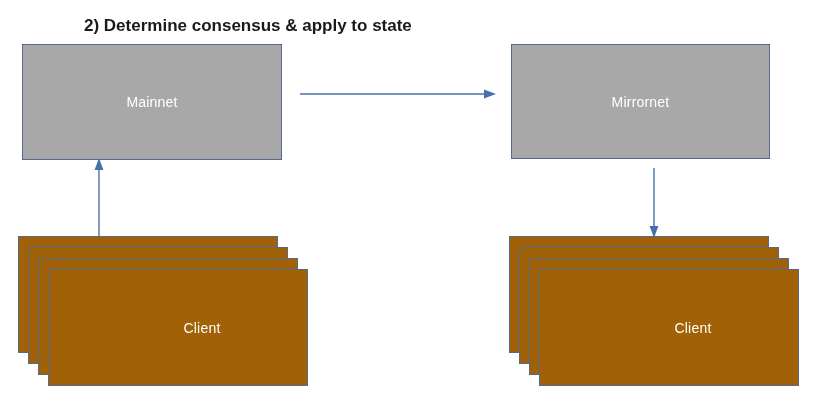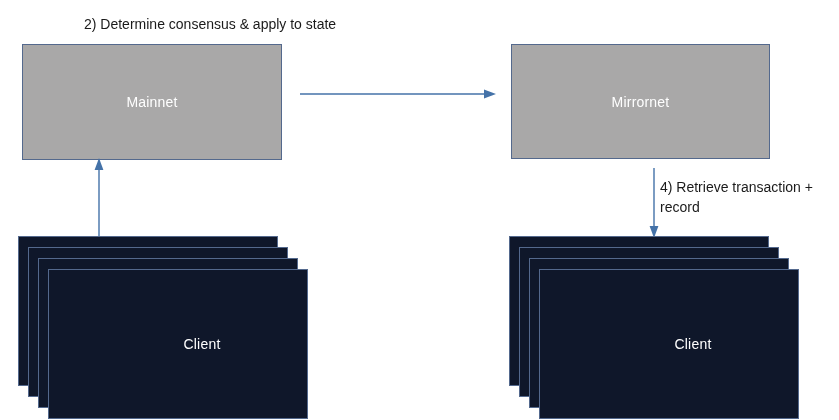--- a/index.html
+++ b/index.html
@@ -48,42 +48,42 @@
     position: absolute;
     width: 320px;
     height: 170px;
   }
   #client-stack-left  { left: 18px;  top: 236px; }
   #client-stack-right { left: 509px; top: 236px; }
 
   .stack .sheet {
     position: absolute;
     box-sizing: border-box;
-    background: #0f172a;
+    background: #a16207;
     border: 1px solid #54698D;
     width: 260px;
-    height: 150px;
+    height: 117px;
     padding-left: 48px;
   }
   .stack .sheet.s1 { left: 0px;  top: 0px;  z-index: 1; }
   .stack .sheet.s2 { left: 10px; top: 11px; z-index: 2; }
   .stack .sheet.s3 { left: 20px; top: 22px; z-index: 3; }
   .stack .sheet.s4 {
     left: 30px; top: 33px; z-index: 4;
     display: flex;
     align-items: center;
     justify-content: center;
   }
 
   
   .conn-label {
     position: absolute;
     color: #1A1A1A;
-    font-size: 14px;
-    font-weight: 400;
+    font-size: 17px;
+    font-weight: 700;
     line-height: 1.45;
     white-space: pre-line;
     user-select: none;
   }
   #label-step2 { left: 84px;  top: 14px;  }
   #label-step1 { left: 105px; top: 190px; }
   #label-step3 { left: 300px; top: 69px;  }
   #label-step4 { left: 660px; top: 177px; width: 176px; white-space: normal; }
 
   
@@ -115,21 +115,20 @@
     <line x1="0" y1="8" x2="186" y2="8" stroke="#4472A8" stroke-width="1.4"></line>
     <polygon points="196,8 184,3.6 184,12.4" fill="#4472A8"></polygon>
   </svg>
 
 
   <svg class="arrow" id="arrow-step1" viewBox="0 0 16 86">
     <line x1="8" y1="86" x2="8" y2="10" stroke="#4472A8" stroke-width="1.4"></line>
     <polygon points="8,0 3.6,12 12.4,12" fill="#4472A8"></polygon>
   </svg>
 
-  <div class="conn-label" id="label-step4">4) Retrieve transaction + record</div>
 
   <svg class="arrow" id="arrow-step4" viewBox="0 0 16 70">
     <line x1="8" y1="0" x2="8" y2="60" stroke="#4472A8" stroke-width="1.4"></line>
     <polygon points="8,70 3.6,58 12.4,58" fill="#4472A8"></polygon>
   </svg>
 
   <div class="stack" id="client-stack-left">
     <div class="sheet s1"></div>
     <div class="sheet s2"></div>
     <div class="sheet s3"></div>

